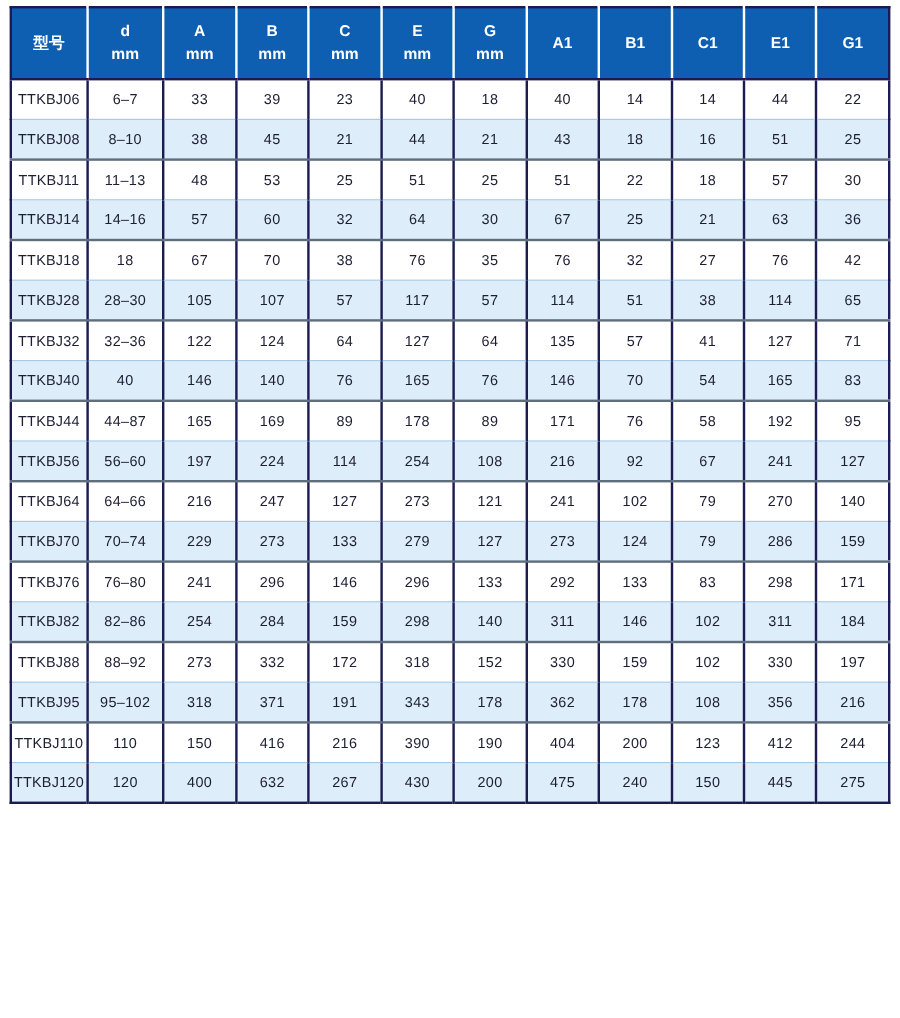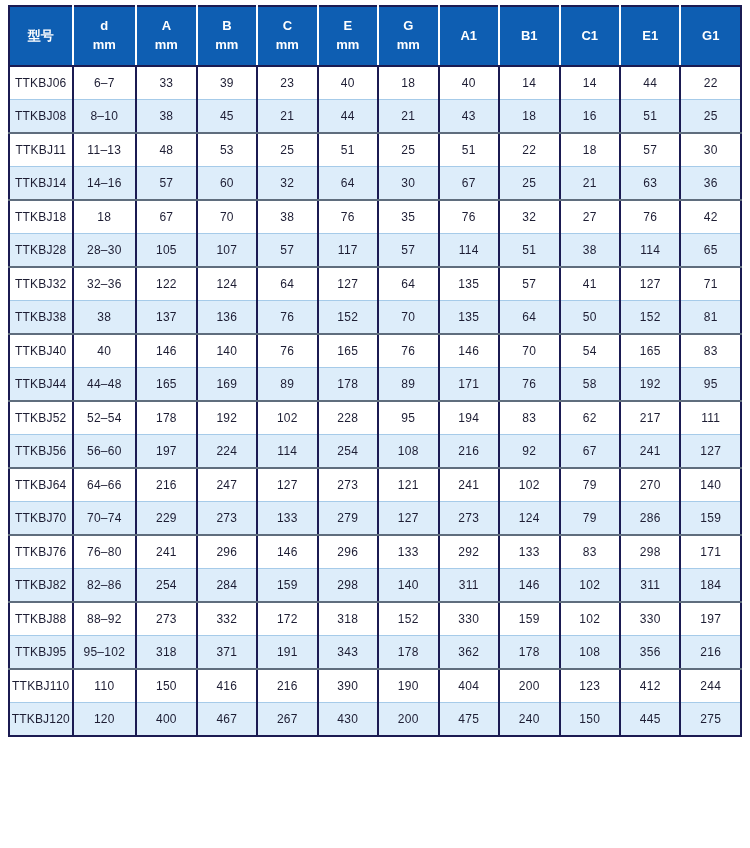--- a/index.html
+++ b/index.html
@@ -212,74 +212,46 @@
           <td>64</td>
           <td>127</td>
           <td>64</td>
           <td>135</td>
           <td>57</td>
           <td>41</td>
           <td>127</td>
           <td>71</td>
         </tr>
         <tr>
-          <td class="model">TTKBJ38</td>
-          <td>38</td>
-          <td>137</td>
-          <td>136</td>
-          <td>76</td>
-          <td>152</td>
-          <td>70</td>
-          <td>135</td>
-          <td>64</td>
-          <td>50</td>
-          <td>152</td>
-          <td>81</td>
-        </tr>
-        <tr>
           <td class="model">TTKBJ40</td>
           <td>40</td>
           <td>146</td>
           <td>140</td>
           <td>76</td>
           <td>165</td>
           <td>76</td>
           <td>146</td>
           <td>70</td>
           <td>54</td>
           <td>165</td>
           <td>83</td>
         </tr>
         <tr>
           <td class="model">TTKBJ44</td>
-          <td>44–48</td>
+          <td>44–87</td>
           <td>165</td>
           <td>169</td>
           <td>89</td>
           <td>178</td>
           <td>89</td>
           <td>171</td>
           <td>76</td>
           <td>58</td>
           <td>192</td>
           <td>95</td>
-        </tr>
-        <tr>
-          <td class="model">TTKBJ52</td>
-          <td>52–54</td>
-          <td>178</td>
-          <td>192</td>
-          <td>102</td>
-          <td>228</td>
-          <td>95</td>
-          <td>194</td>
-          <td>83</td>
-          <td>62</td>
-          <td>217</td>
-          <td>111</td>
         </tr>
         <tr>
           <td class="model">TTKBJ56</td>
           <td>56–60</td>
           <td>197</td>
           <td>224</td>
           <td>114</td>
           <td>254</td>
           <td>108</td>
           <td>216</td>
@@ -383,21 +355,21 @@
           <td>404</td>
           <td>200</td>
           <td>123</td>
           <td>412</td>
           <td>244</td>
         </tr>
         <tr>
           <td class="model">TTKBJ120</td>
           <td>120</td>
           <td>400</td>
-          <td>467</td>
+          <td>632</td>
           <td>267</td>
           <td>430</td>
           <td>200</td>
           <td>475</td>
           <td>240</td>
           <td>150</td>
           <td>445</td>
           <td>275</td>
         </tr>
       </tbody>

